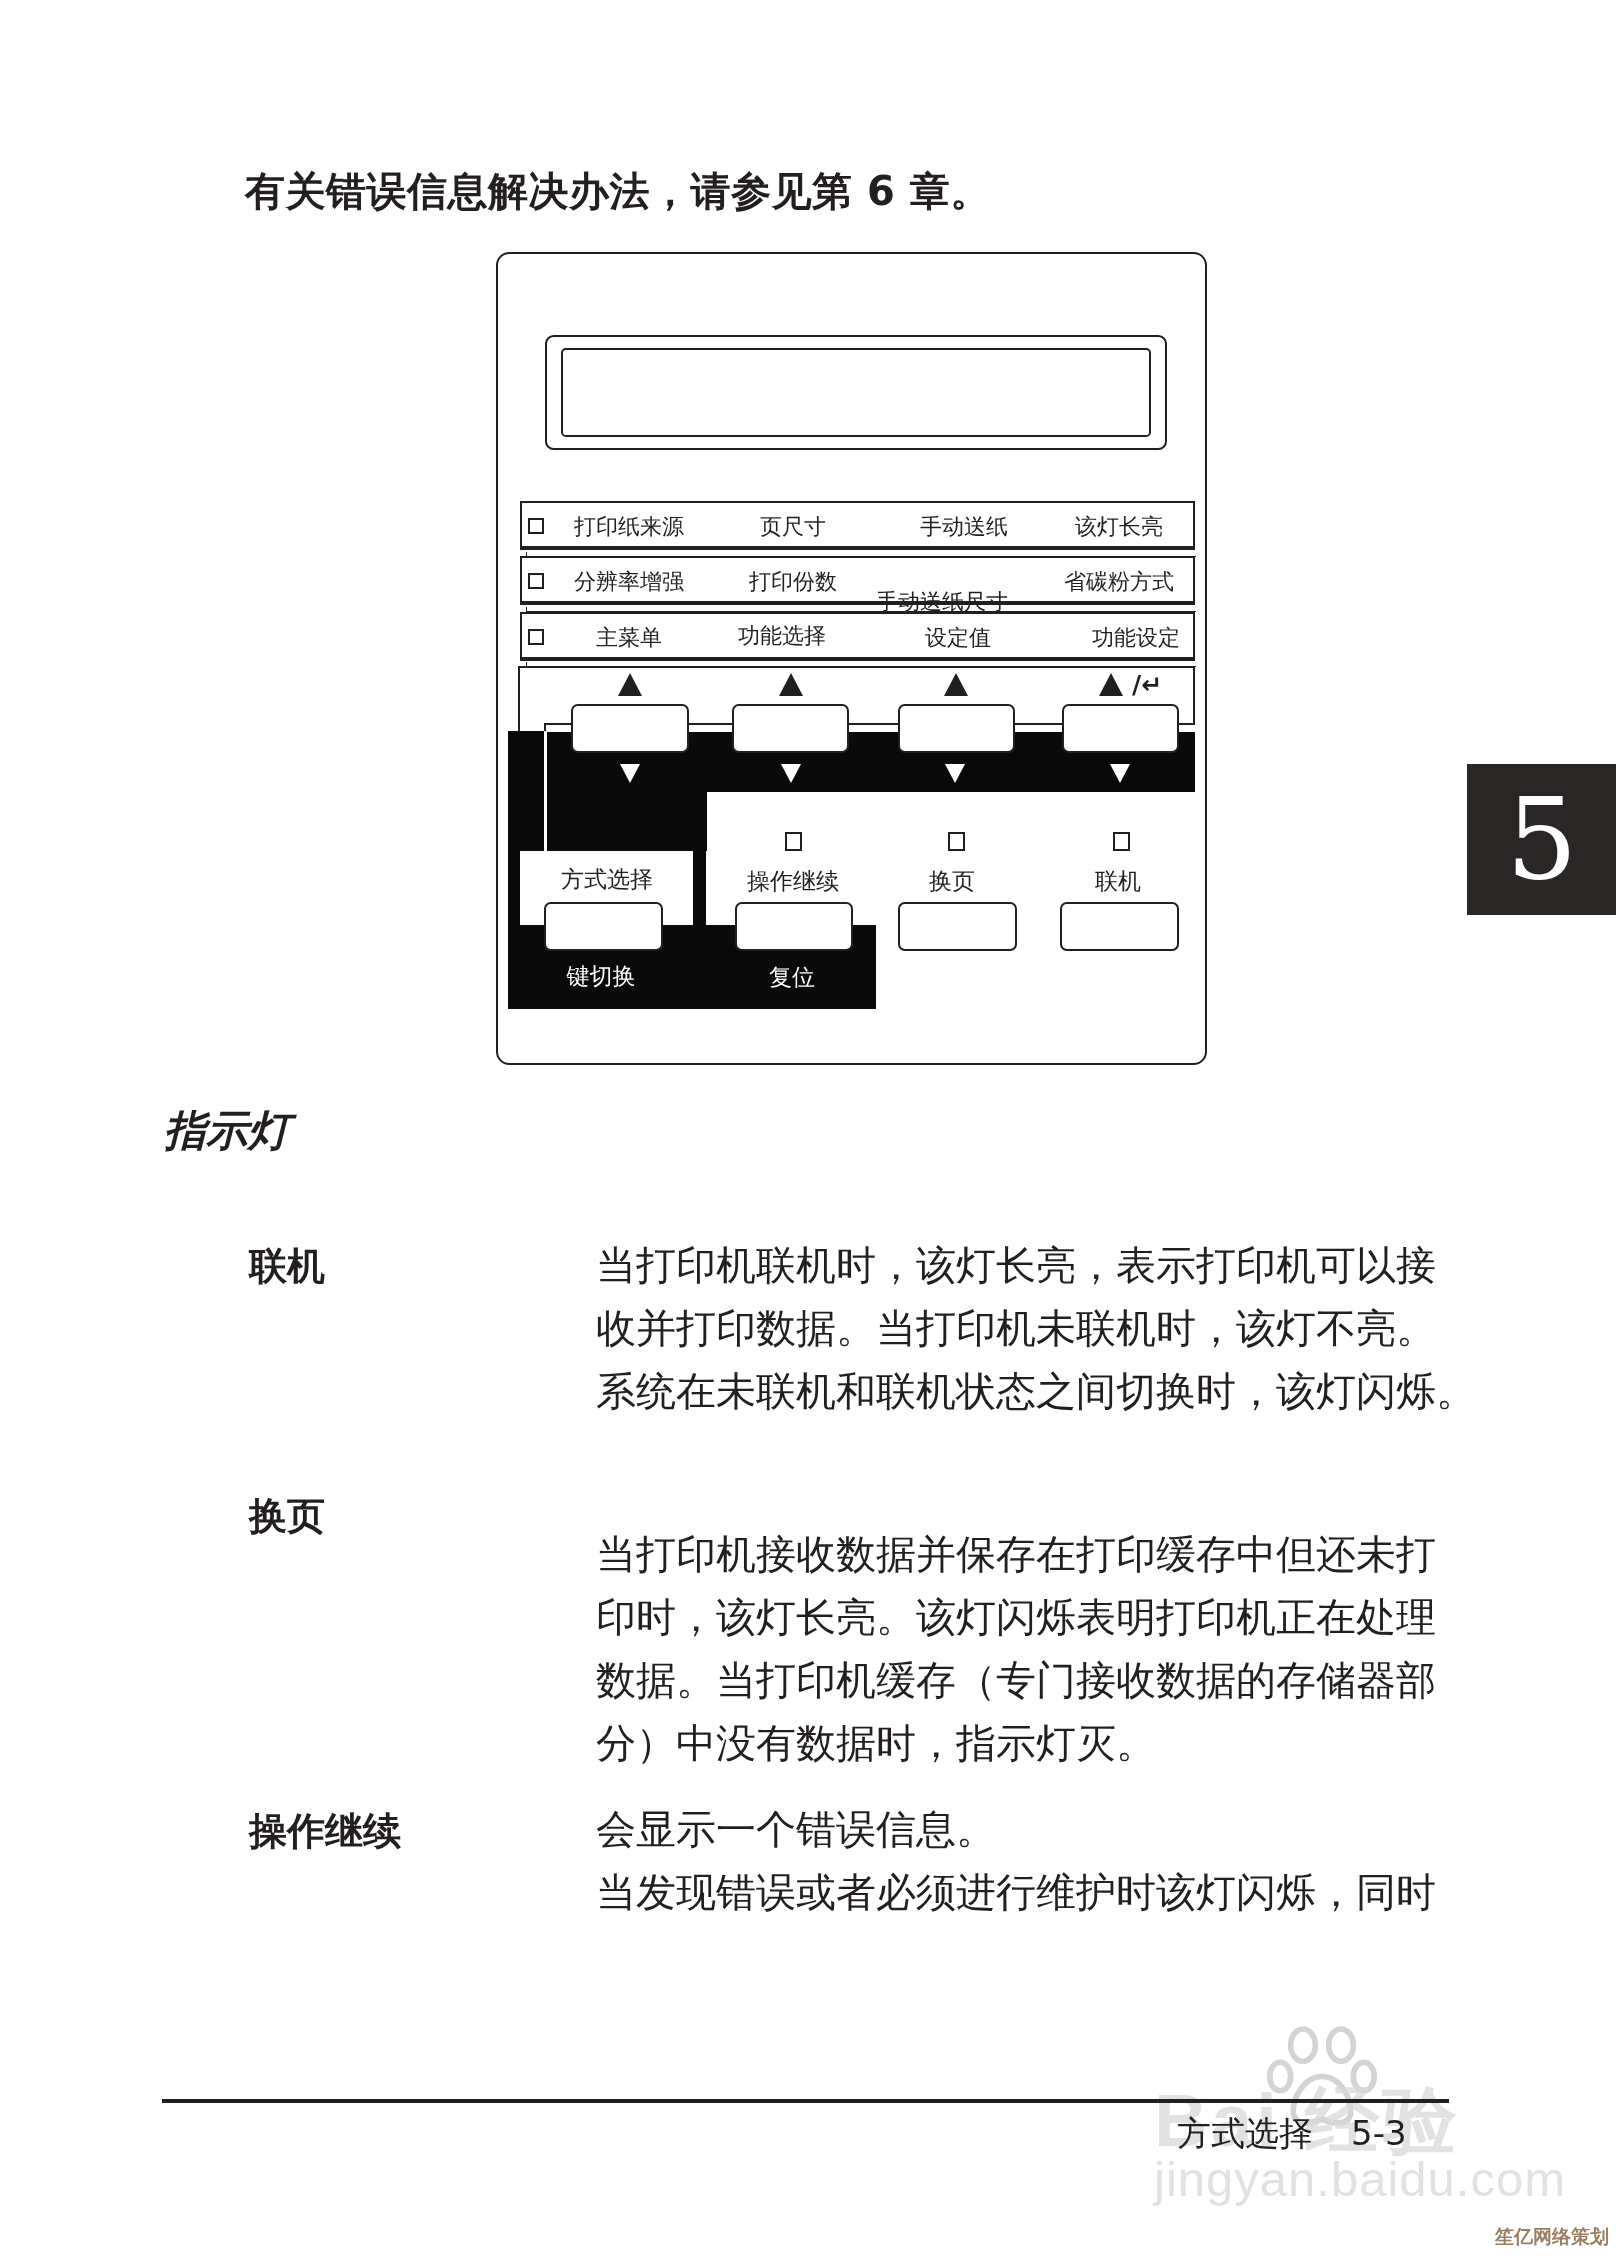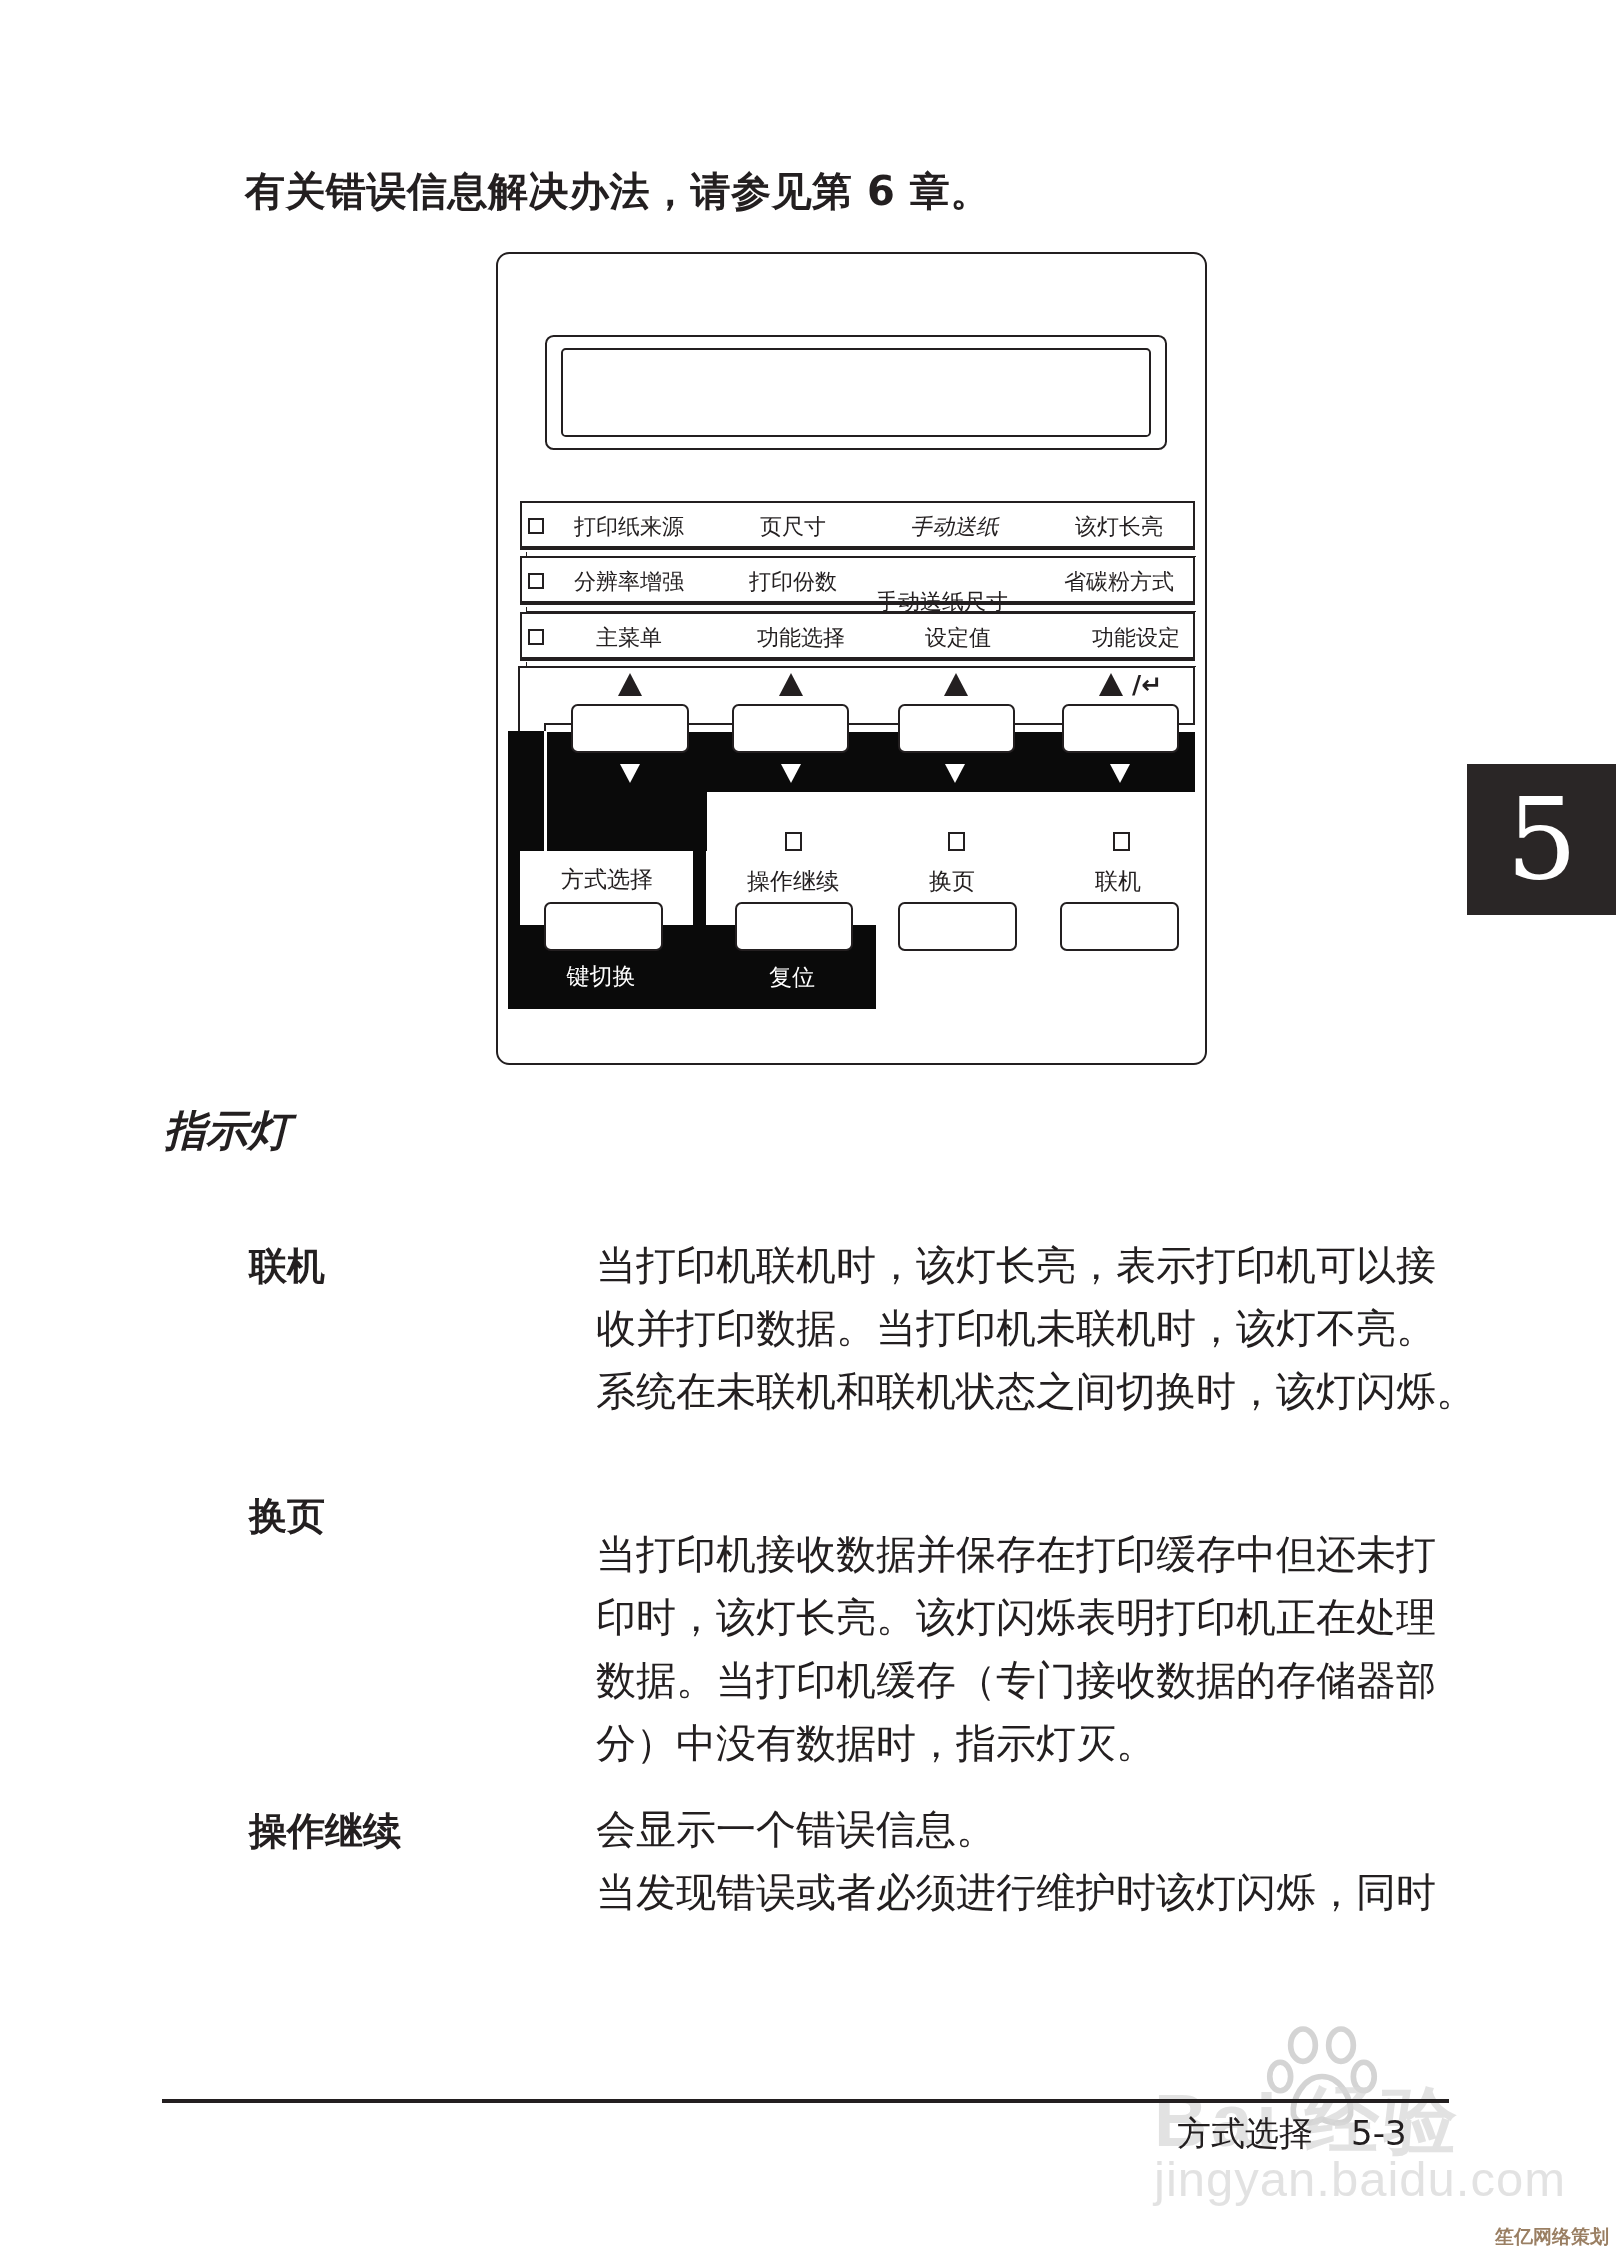--- a/index.html
+++ b/index.html
@@ -57,38 +57,38 @@
 <div class="abs intro">有关错误信息解决办法，请参见第 6 章。</div>
 
 <div class="abs panel"></div>
 <div class="abs lcd-outer"></div>
 <div class="abs lcd-inner"></div>
 
 <div class="abs row" style="top:501px;">
   <span class="chk"></span>
   <span class="rlabel" style="left:107px;">打印纸来源</span>
   <span class="rlabel" style="left:271px;">页尺寸</span>
-  <span class="rlabel" style="left:432px;font-style:italic;">手动送纸</span>
+  <span class="rlabel" style="left:442px;">手动送纸</span>
   <span class="rlabel" style="left:597px;">该灯长亮</span>
 </div>
 <div class="abs row-cap" style="top:552px;"></div>
 
 <div class="abs row" style="top:556px;">
   <span class="chk"></span>
   <span class="rlabel" style="left:107px;">分辨率增强</span>
   <span class="rlabel" style="left:271px;">打印份数</span>
   <span class="rlabel" style="left:420px;margin-top:20px;">手动送纸尺寸</span>
   <span class="rlabel" style="left:597px;">省碳粉方式</span>
 </div>
 <div class="abs row-cap" style="top:607px;"></div>
 
 <div class="abs row" style="top:612px;">
   <span class="chk"></span>
   <span class="rlabel" style="left:107px;">主菜单</span>
-  <span class="rlabel" style="left:279px;">功能选择</span>
+  <span class="rlabel" style="left:260px;font-family:Liberation Mono, monospace;">功能选择</span>
   <span class="rlabel" style="left:436px;">设定值</span>
   <span class="rlabel" style="left:597px;margin-left:17px;">功能设定</span>
 </div>
 <div class="abs row-cap" style="top:662px;"></div>
 
 <div class="abs arrow-frame"></div>
 
 <div class="abs black" style="left:508px; top:731px; width:687px; height:61px;"></div>
 <div class="abs black" style="left:508px; top:792px; width:199px; height:59px;"></div>
 <div class="abs black" style="left:508px; top:851px; width:12.4px; height:158px;"></div>

